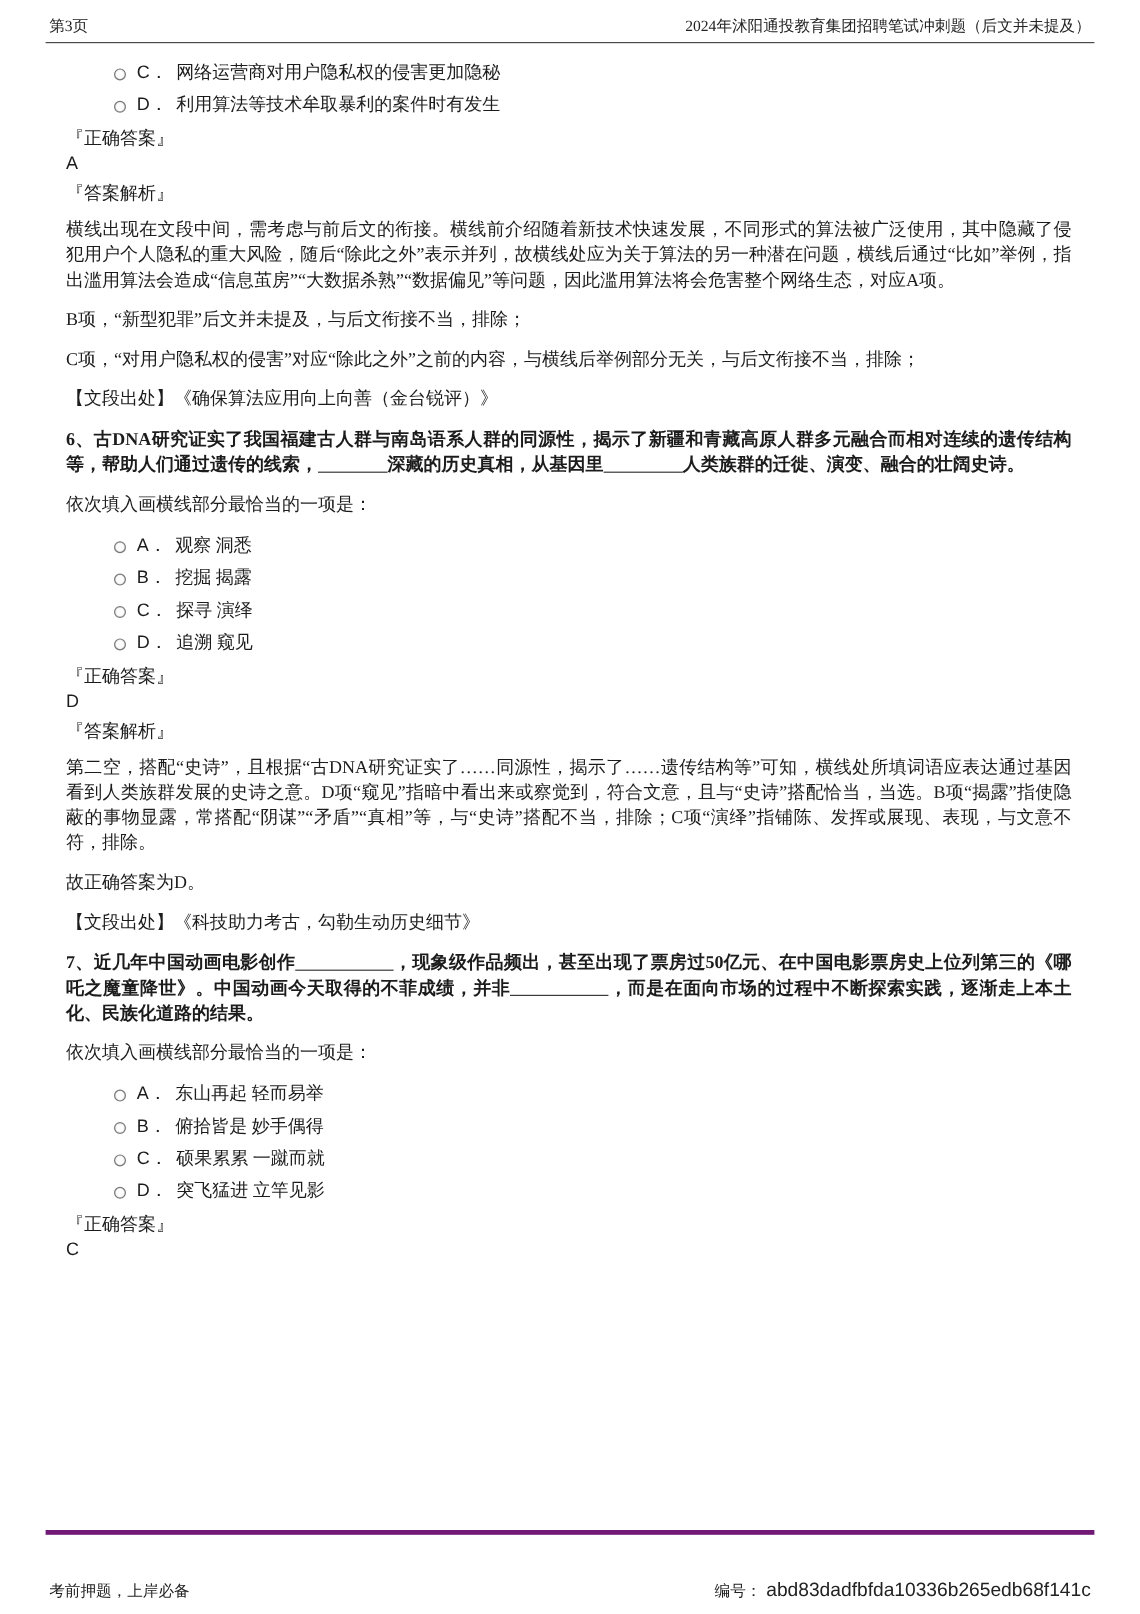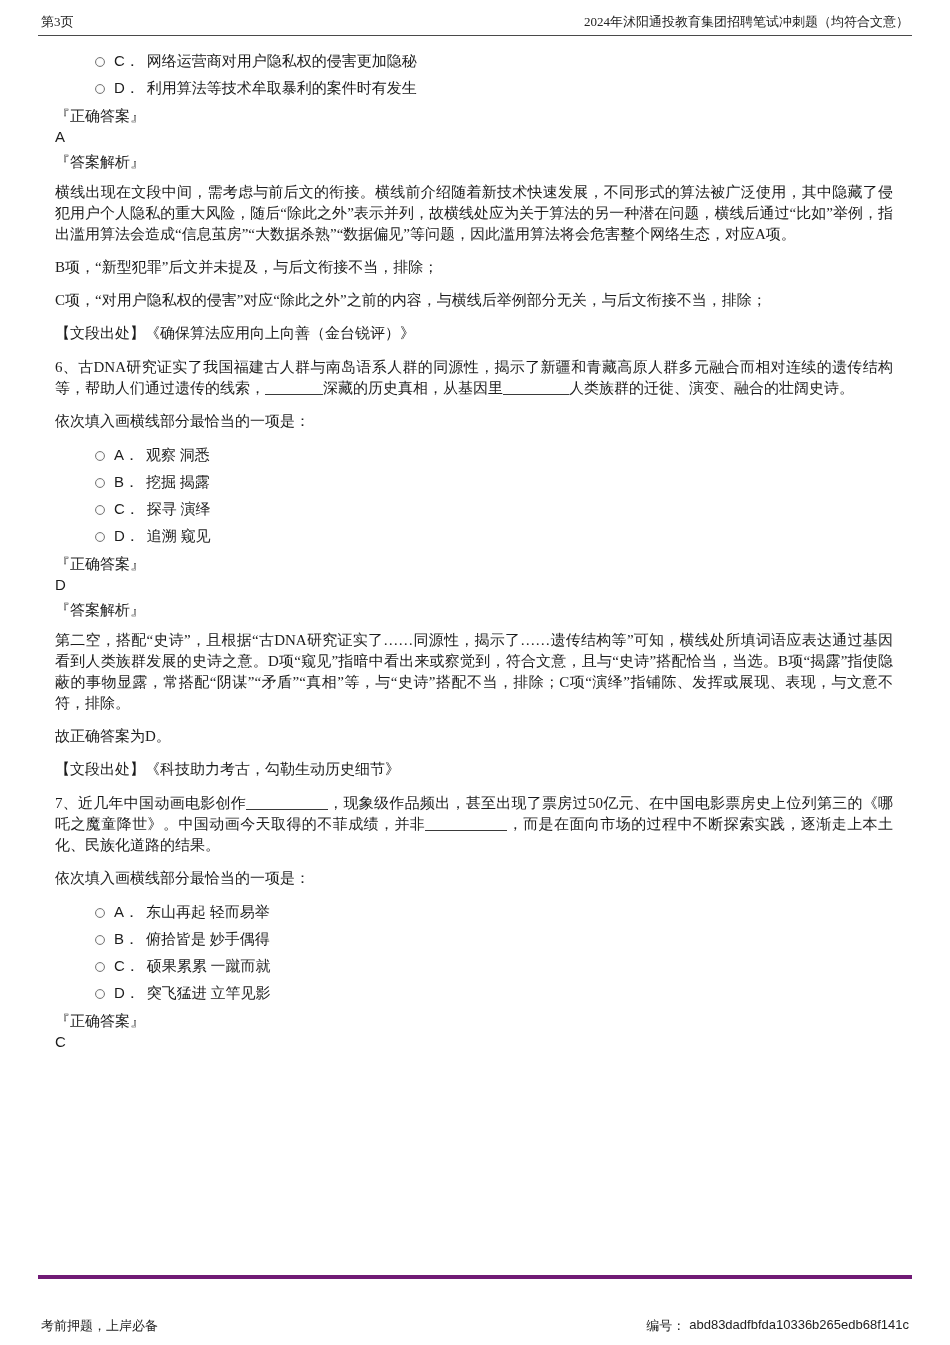--- a/index.html
+++ b/index.html
@@ -20,21 +20,21 @@
     border-bottom:1px solid #4a4a4a;
     display:flex;
     justify-content:space-between;
     align-items:flex-end;
     font-size:13px;
     color:#222;
   }
   
   .content { padding:0 57px 0 55px; font-size:15px; }
   .para { margin:12px 0; line-height:21px; text-align:justify; color:#1c1c1c; }
-  .stem { margin:13px 0 12px 0; }
+  .stem { margin:13px 0 12px 0;font-weight:bold; }
   .ans-label { margin-top:12px; line-height:16px; }
   .ans-letter {
     margin-top:5px; line-height:16px;
     font-family:"Liberation Sans","DejaVu Sans",sans-serif;
     font-size:15px;
   }
   .exp-label { margin-top:9px; line-height:16px; }
   
   .opts { margin:15px 0 0 40px; }
   .opts-first { margin-top:17px; }
@@ -72,32 +72,32 @@
     padding:6px 3px 0 3px;
     display:flex;
     justify-content:space-between;
     align-items:baseline;
     font-size:13px;
     color:#222;
   }
   .footer-right { display:flex; align-items:flex-start;margin-top:32px; }
   .footer-code {
     font-family:"Liberation Sans","DejaVu Sans",sans-serif;
-    font-size:13px;
+    font-size:16px;
     margin-left:4px;
   }
 </style>
 </head>
 <body>
 
 <div class="page">
 
   <div class="header">
     <span>第3页</span>
-    <span>2024年沭阳通投教育集团招聘笔试冲刺题（均符合文意）</span>
+    <span>2024年沭阳通投教育集团招聘笔试冲刺题（后文并未提及）</span>
   </div>
 
   <div class="content">
 
     <div class="opts opts-first">
       <div class="opt">
         <span class="radio"></span>
         <span class="opt-letter">C．</span>
         <span class="opt-text">网络运营商对用户隐私权的侵害更加隐秘</span>
       </div>

